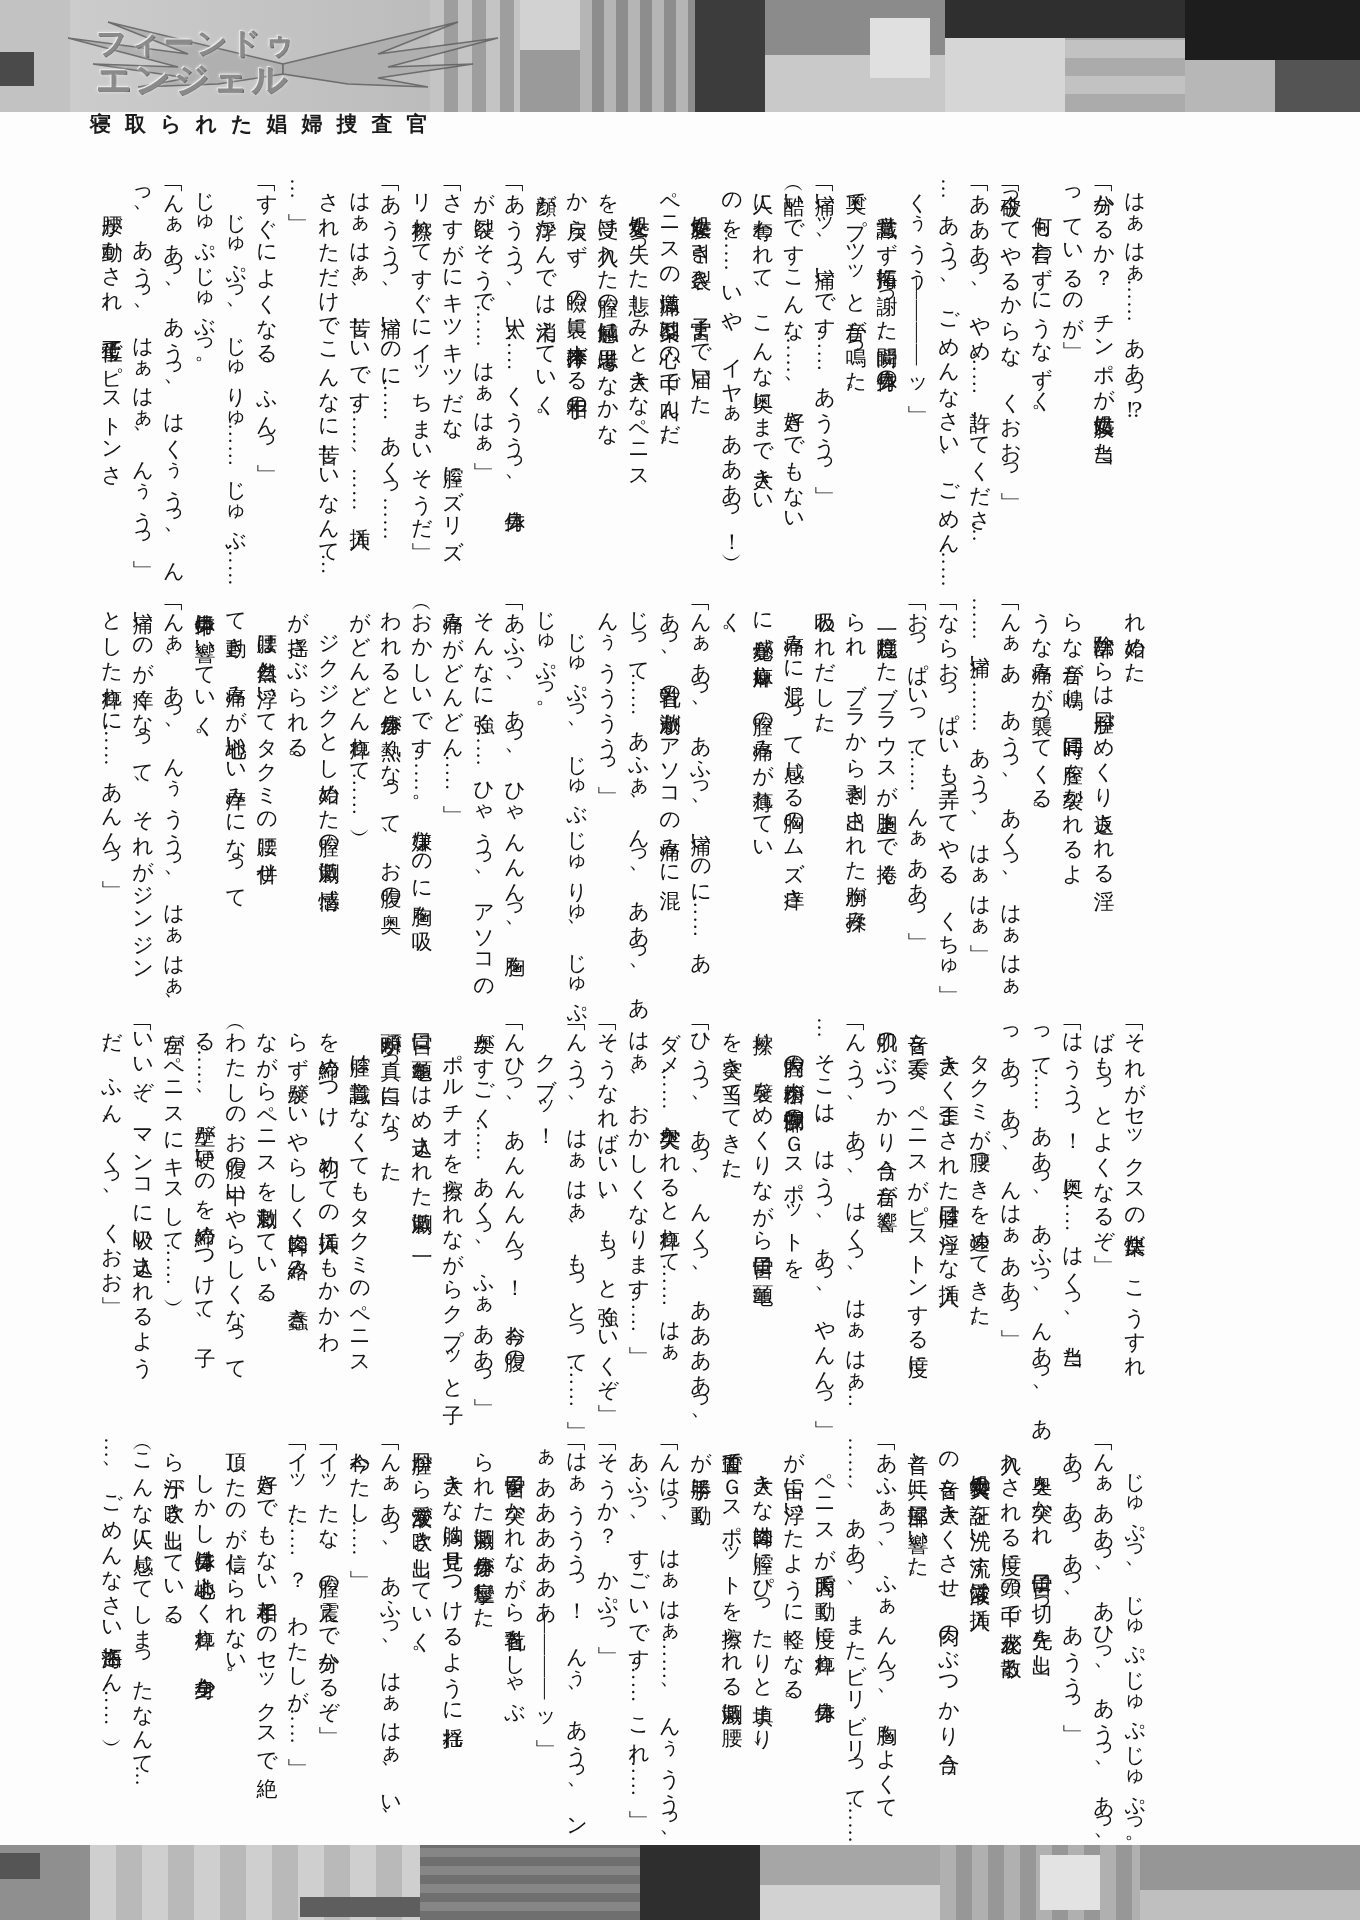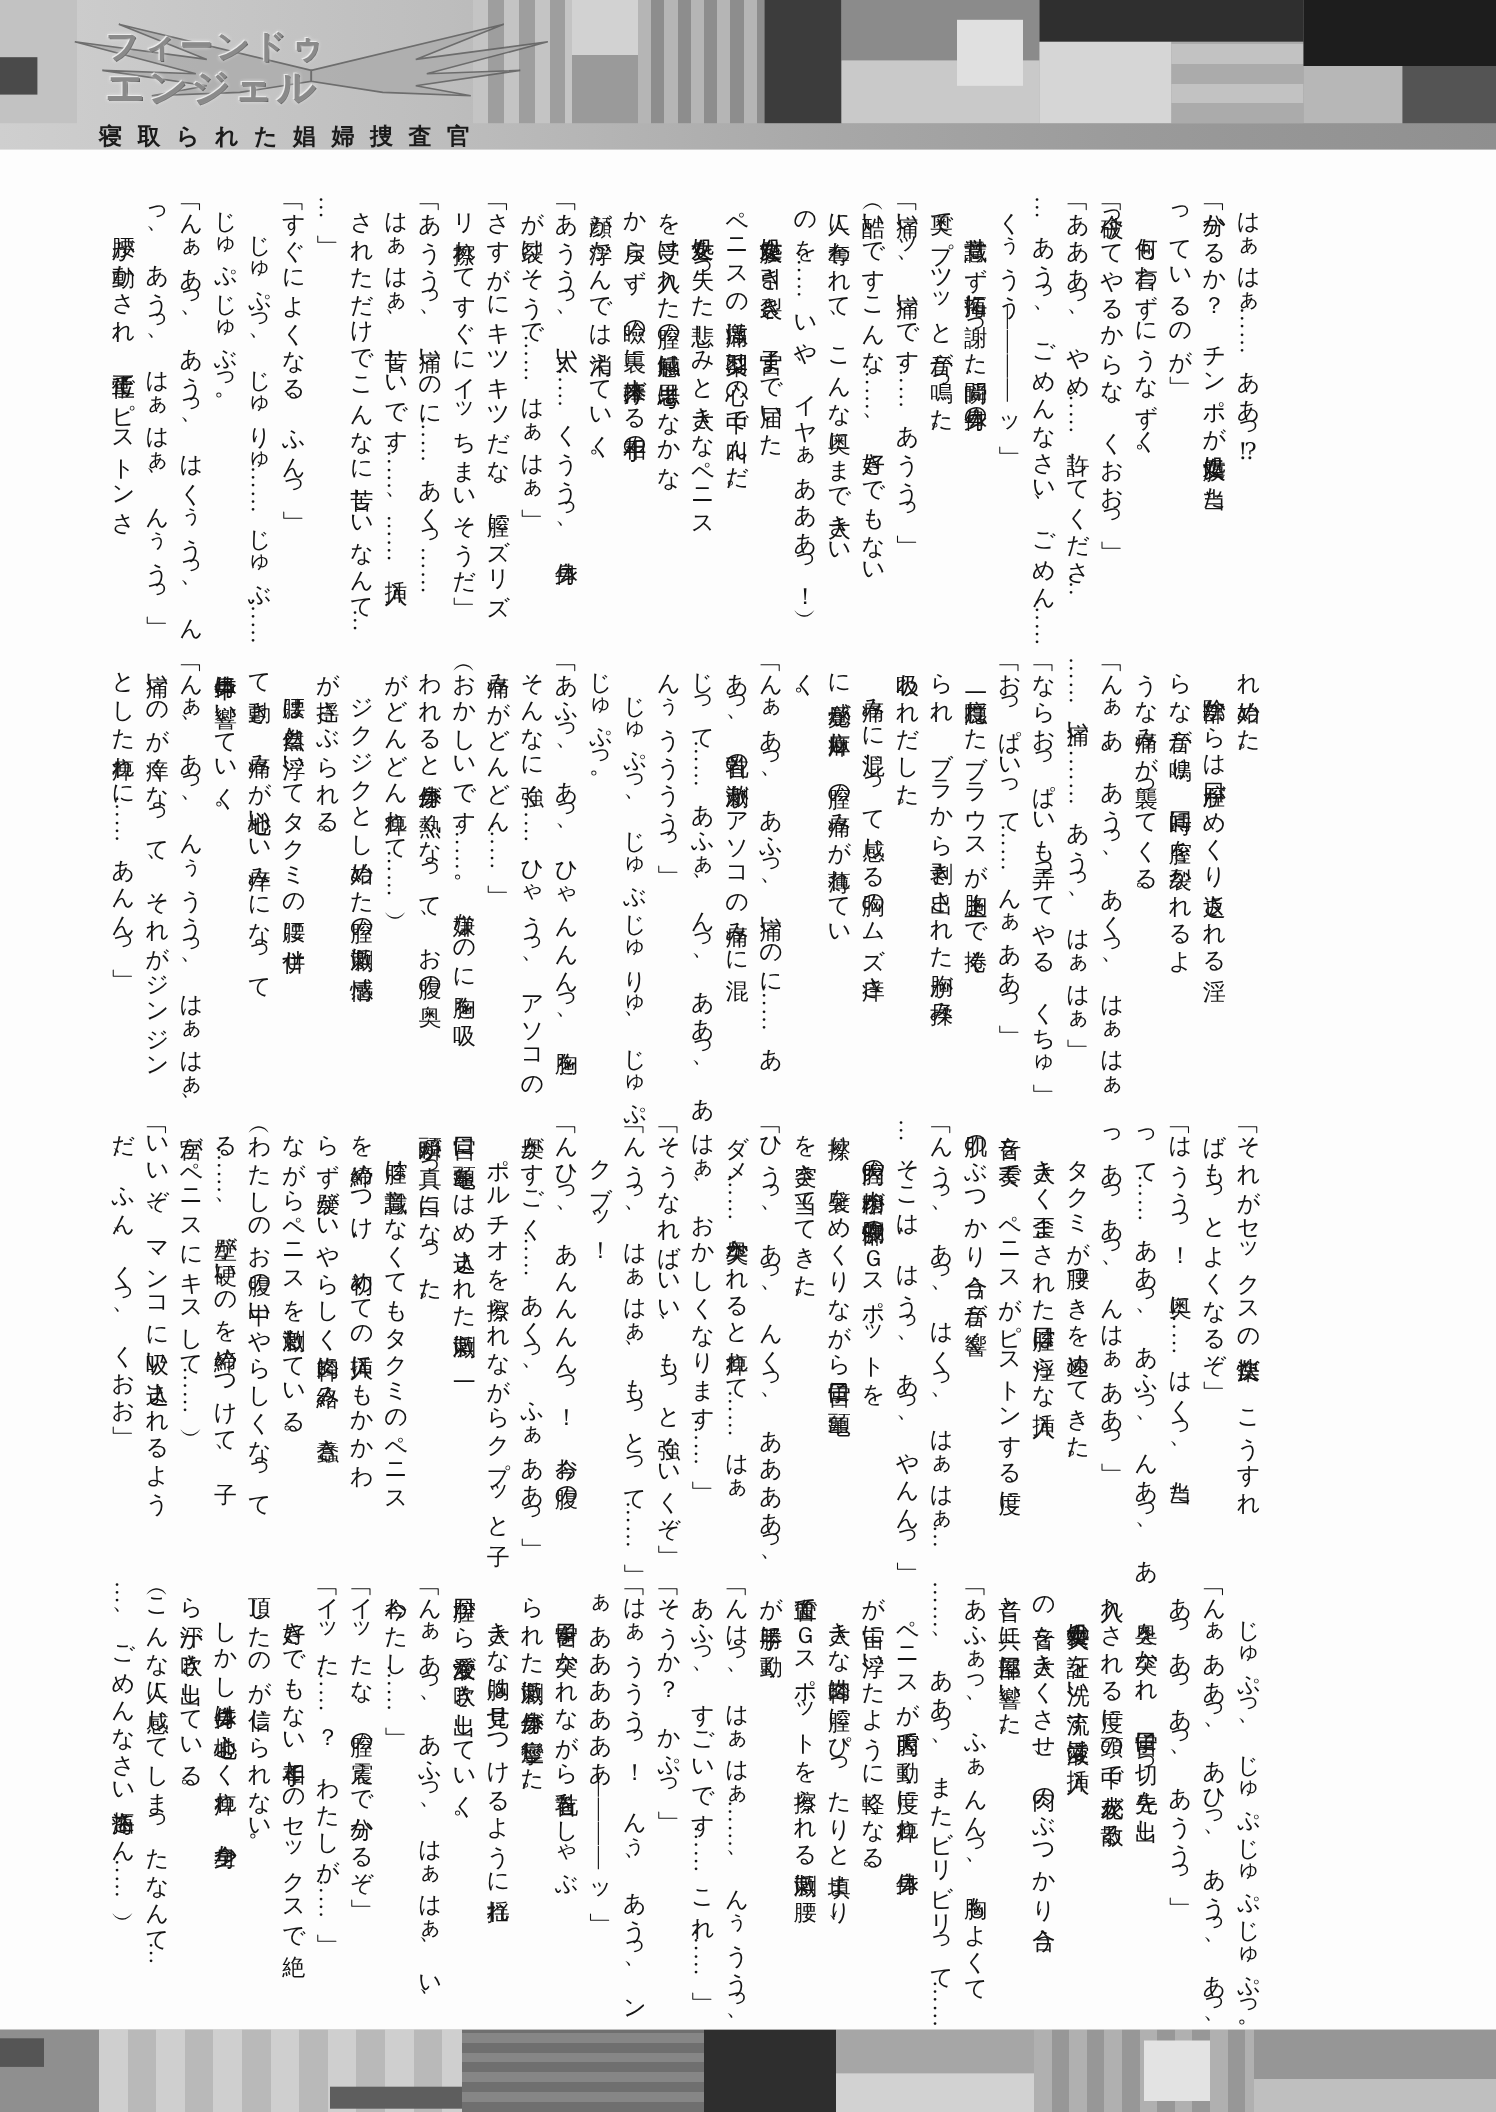--- a/index.html
+++ b/index.html
@@ -3,21 +3,21 @@
 <meta charset="utf-8">
 <style>
   html,body{margin:0;padding:0;}
   body{
     width:1360px;height:1920px;position:relative;overflow:hidden;
     background:#fdfdfd;
     font-family:"Liberation Serif","DejaVu Serif",serif;
   }
   
   .collage{position:absolute;left:0;width:1360px;overflow:hidden;}
-  #header-collage{top:0;height:136px;background:linear-gradient(90deg,#cfcfcf,#bdbdbd 30%,#a8a8a8 55%,#9b9b9b 75%,#8f8f8f);}
+  #header-collage{top:0;height:112px;background:linear-gradient(90deg,#cfcfcf,#bdbdbd 30%,#a8a8a8 55%,#9b9b9b 75%,#8f8f8f);}
   .blk{position:absolute;}
   .h1{left:0;top:0;width:70px;height:112px;background:#c2c2c2;}
   .h2{left:0;top:52px;width:34px;height:34px;background:#4a4a4a;}
   .h3{left:430px;top:0;width:90px;height:112px;background:repeating-linear-gradient(90deg,#c4c4c4 0 14px,#9e9e9e 14px 28px);}
   .h4{left:520px;top:0;width:60px;height:50px;background:#d2d2d2;}
   .h5{left:520px;top:50px;width:60px;height:62px;background:#9a9a9a;}
   .h6{left:580px;top:0;width:115px;height:112px;background:repeating-linear-gradient(90deg,#b5b5b5 0 12px,#8d8d8d 12px 24px);}
   .h7{left:695px;top:0;width:70px;height:112px;background:#3c3c3c;}
   .h8{left:765px;top:0;width:180px;height:55px;background:#8b8b8b;}
   .h9{left:765px;top:55px;width:180px;height:57px;background:#c9c9c9;}

